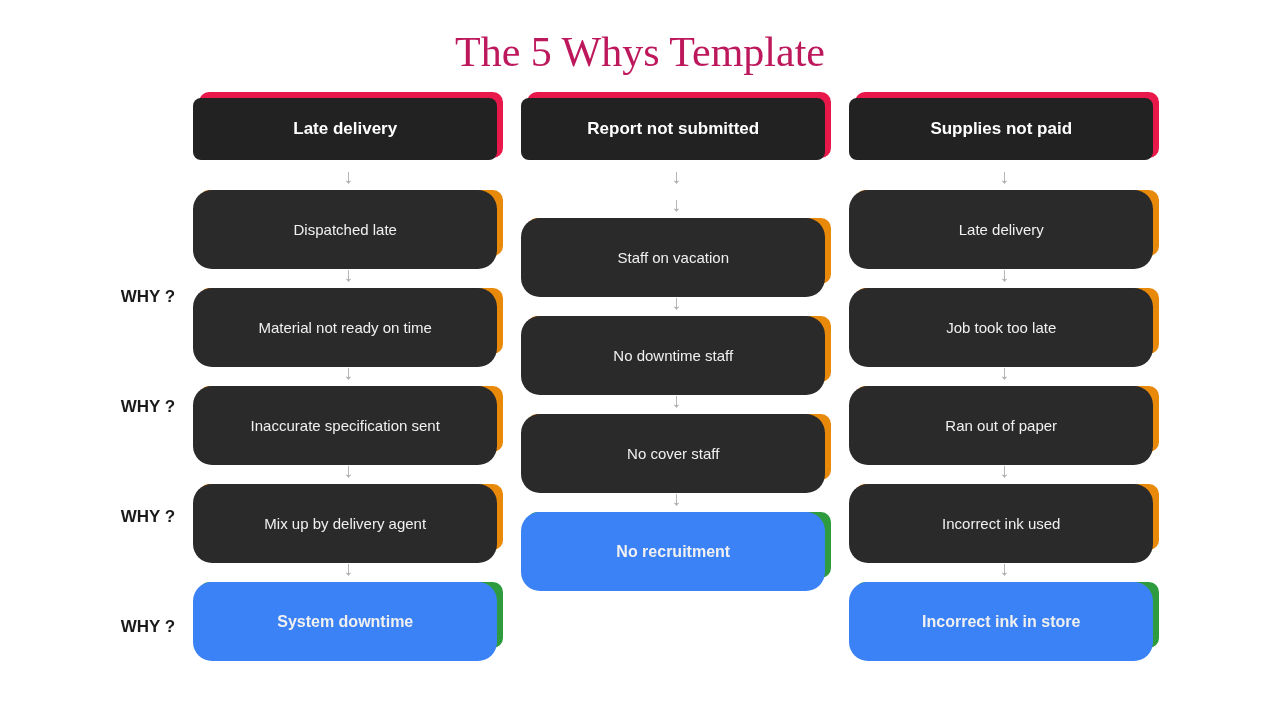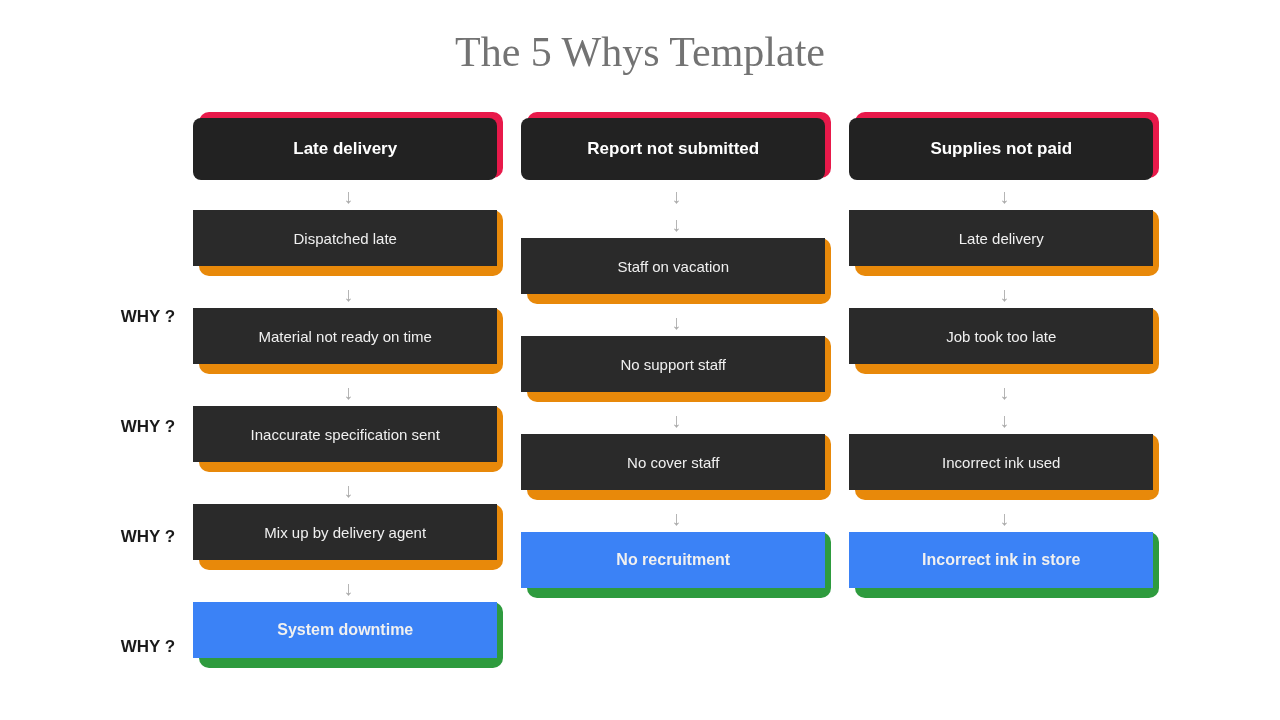--- a/index.html
+++ b/index.html
@@ -8,23 +8,23 @@
       font-family: 'Georgia', serif;
       width: 1280px;
       height: 720px;
       overflow: hidden;
       position: relative;
     }
     .page-title {
       text-align: center;
       font-size: 42px;
       font-weight: 400;
-      color: #737373;
+      color: #be185d;
       padding-top: 28px;
-      padding-bottom: 36px;
+      padding-bottom: 16px;
       font-family: 'Georgia', serif;
     }
     .diagram-area {
       display: flex;
       flex-direction: row;
       justify-content: center;
       align-items: flex-start;
       gap: 0;
       padding: 0 120px;
     }
@@ -112,23 +112,23 @@
       left: 6px;
       width: 304px;
       height: 66px;
       border-radius: 10px;
     }
     .box {
       position: absolute;
       top: 0;
       left: 0;
       width: 304px;
-      height: 56px;
+      height: 79px;
       background: #2a2a2a;
-      border-radius: 0;
+      border-radius: 19px;
       display: flex;
       align-items: center;
       justify-content: center;
       z-index: 2;
     }
     .box span {
       color: #f0f0f0;
       font-size: 15px;
       font-weight: 400;
       text-align: center;
@@ -222,21 +222,21 @@
       <div class="box-wrapper">
         <div class="box-bg bg-orange"></div>
         <div class="box">
           <span>Staff on vacation</span>
         </div>
       </div>
       <span class="arrow">↓</span>
       <div class="box-wrapper">
         <div class="box-bg bg-orange"></div>
         <div class="box">
-          <span>No support staff</span>
+          <span>No downtime staff</span>
         </div>
       </div>
       <span class="arrow">↓</span>
       <div class="box-wrapper">
         <div class="box-bg bg-orange"></div>
         <div class="box">
           <span>No cover staff</span>
         </div>
       </div>
       <span class="arrow">↓</span>
@@ -263,20 +263,26 @@
         </div>
       </div>
       <span class="arrow">↓</span>
       <div class="box-wrapper">
         <div class="box-bg bg-orange"></div>
         <div class="box">
           <span>Job took too late</span>
         </div>
       </div>
       <span class="arrow">↓</span>
+      <div class="box-wrapper">
+        <div class="box-bg bg-orange"></div>
+        <div class="box">
+          <span>Ran out of paper</span>
+        </div>
+      </div>
       <span class="arrow">↓</span>
       <div class="box-wrapper">
         <div class="box-bg bg-orange"></div>
         <div class="box">
           <span>Incorrect ink used</span>
         </div>
       </div>
       <span class="arrow">↓</span>
       <div class="box-wrapper box-last">
         <div class="box-bg bg-green"></div>

